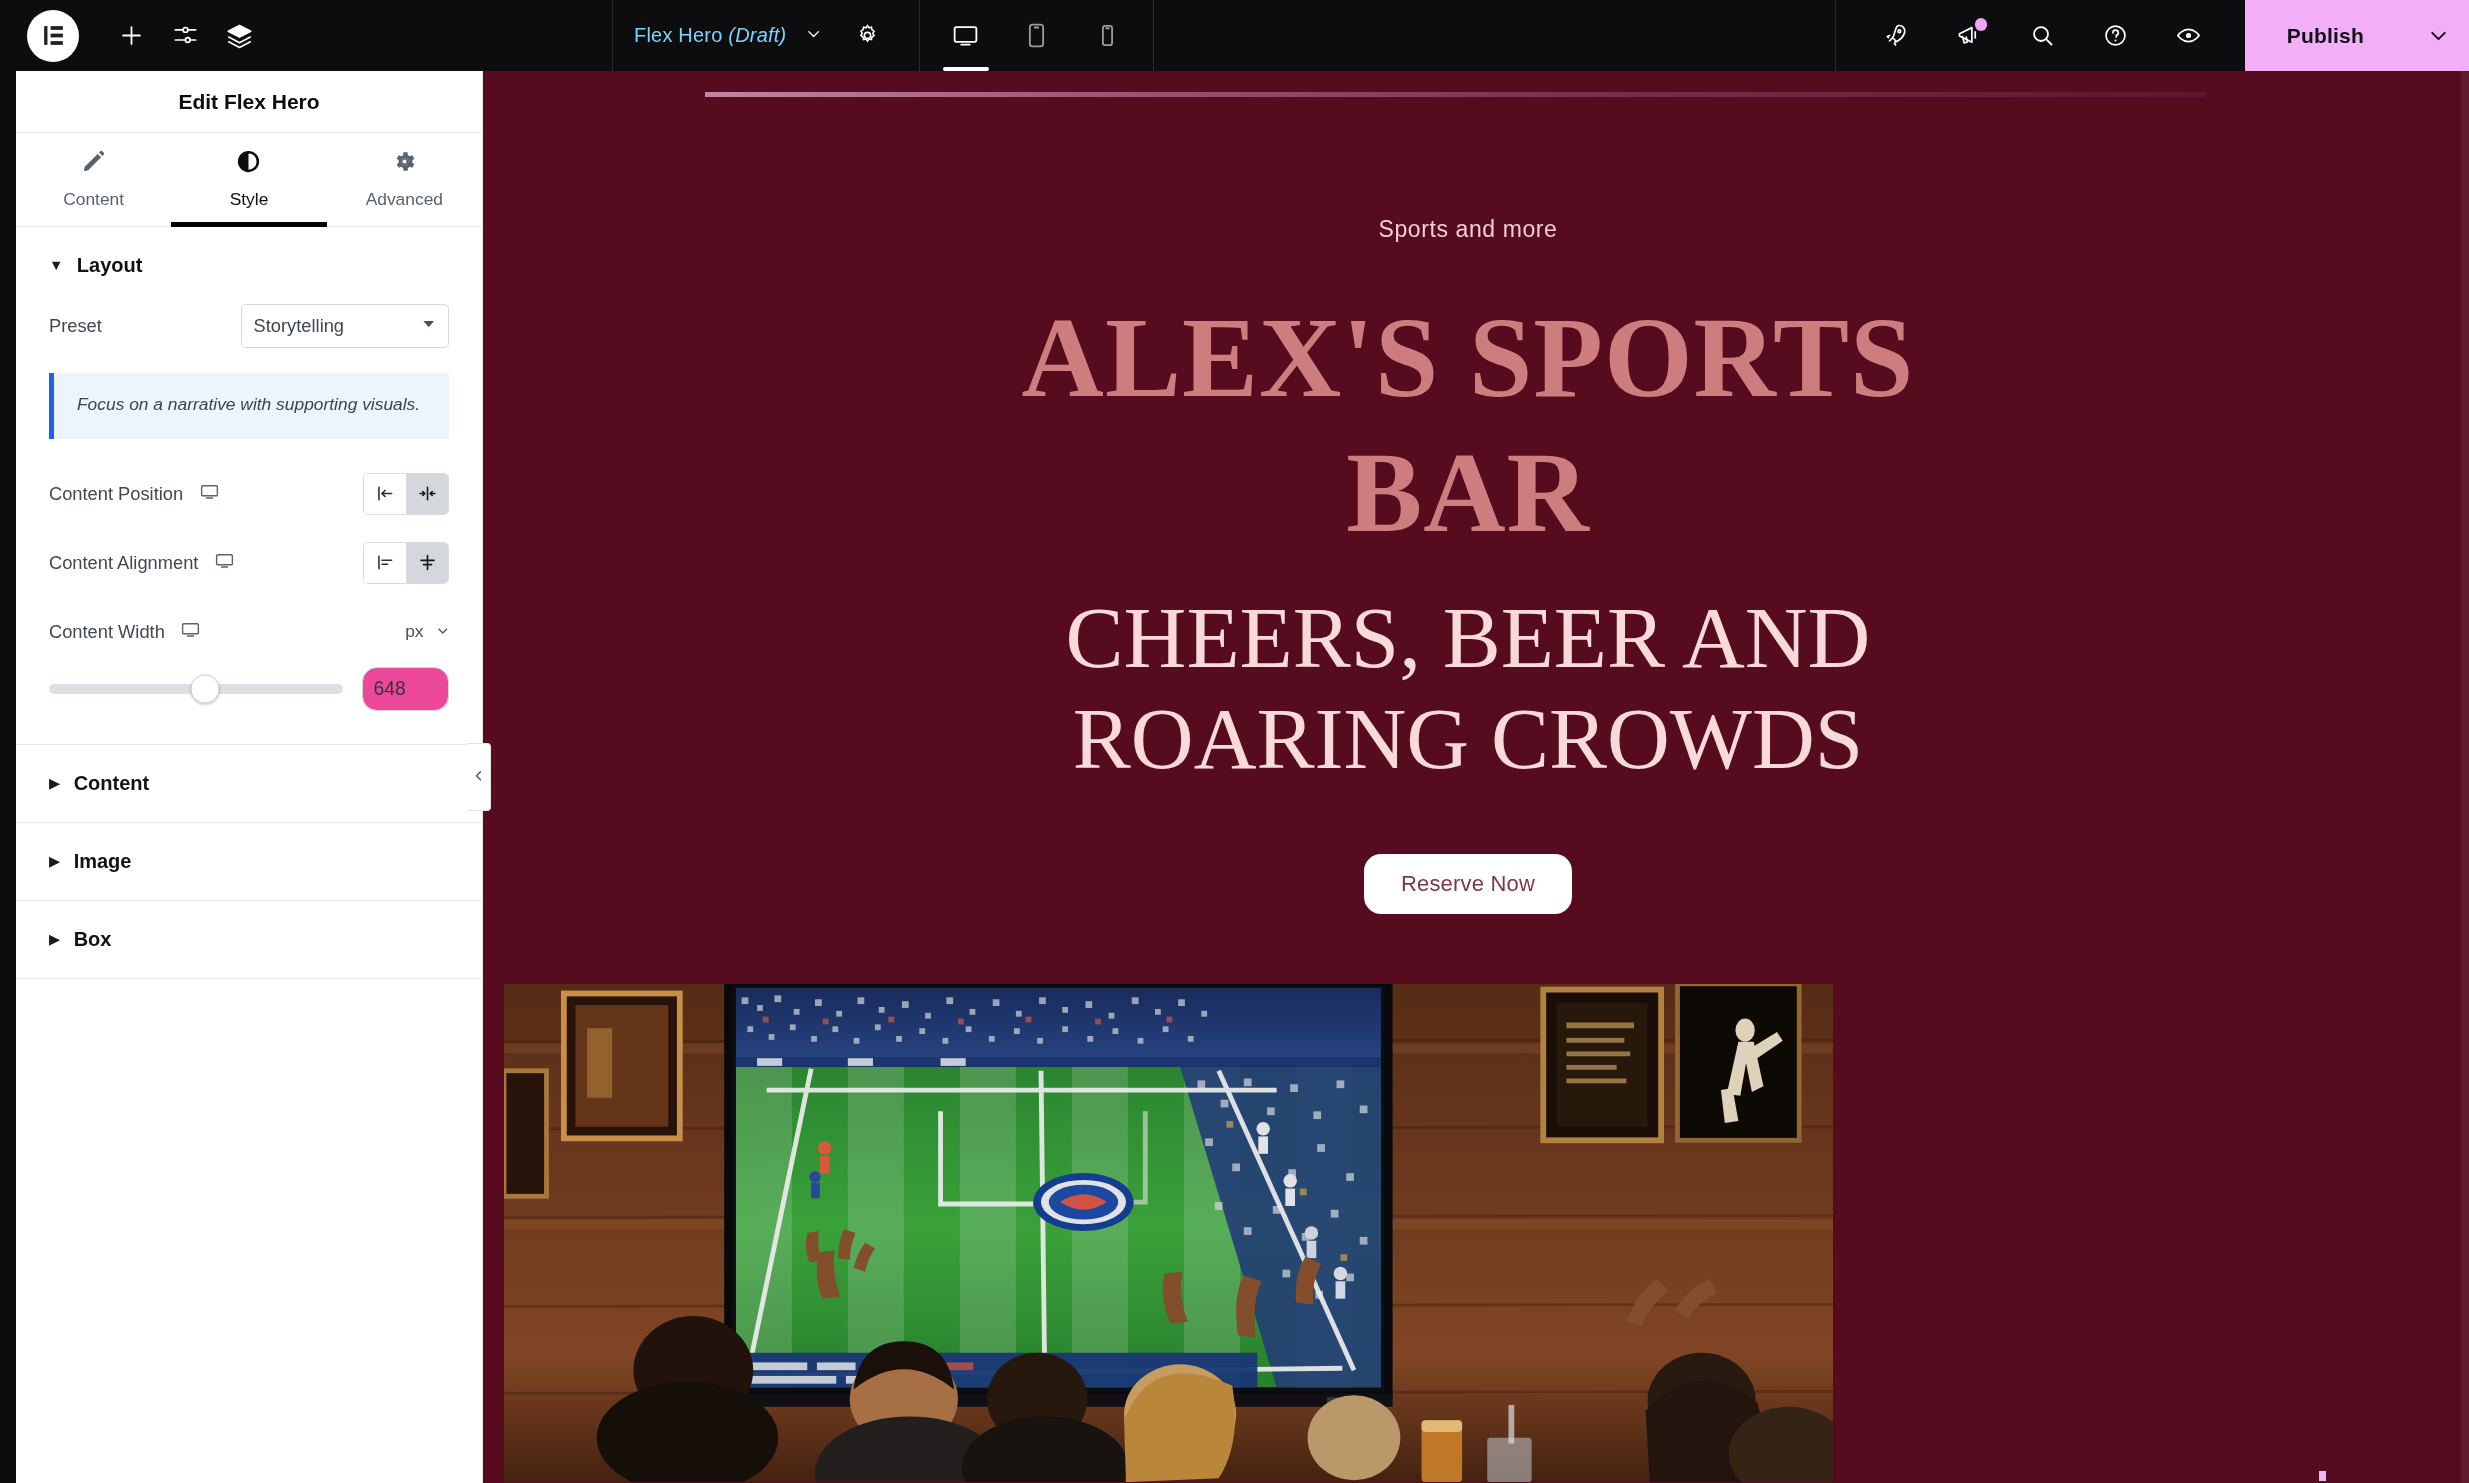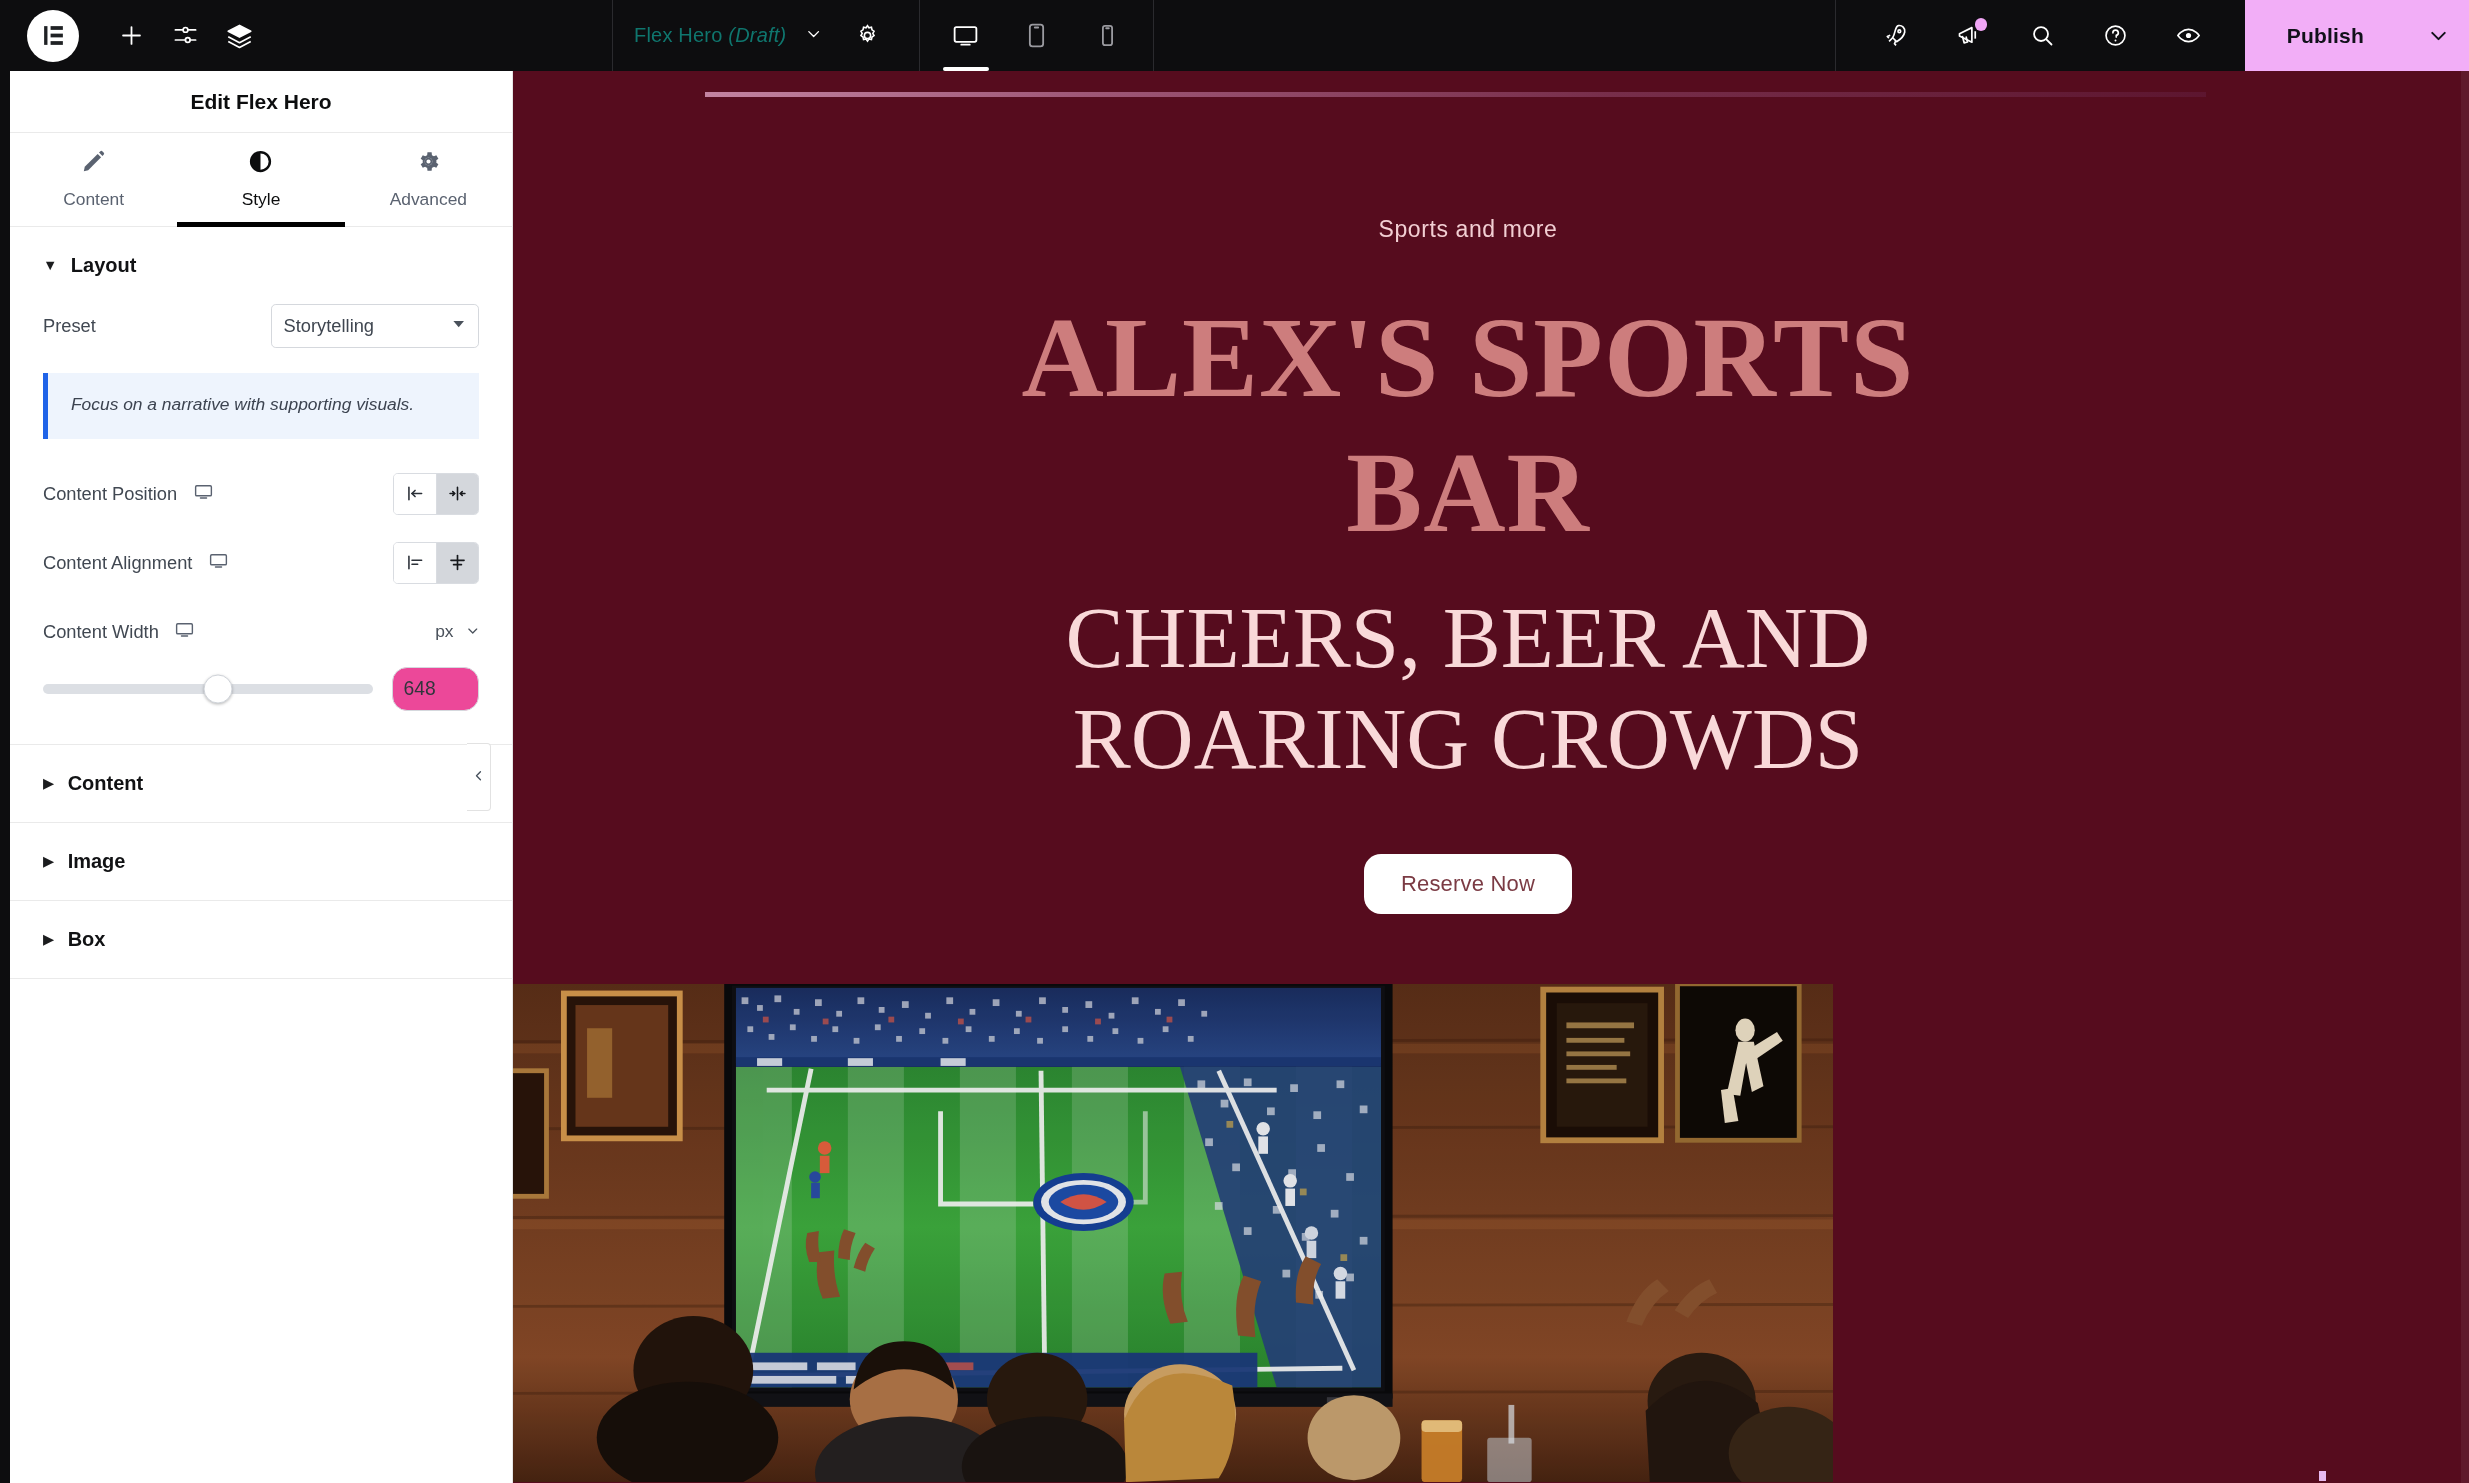--- a/index.html
+++ b/index.html
@@ -39,21 +39,21 @@
     margin-left: 346px;
   }
   .doc-group {
     display: flex; align-items: center; gap: 17.4px;
     padding: 0 25px 0 21px;
     border-right: 1px solid #2a2a2e;
     border-left: 1px solid #2a2a2e;
     height: 71px;
   }
   .doc-title {
-    font-size: 20px; color: #0f766e; letter-spacing: 0.2px;
+    font-size: 20px; color: #7dd3fc; letter-spacing: 0.2px;
     white-space: nowrap;
   }
   .doc-title .draft { font-style: italic; }
   .device-group {
     display: flex; align-items: stretch;
     border-right: 1px solid #2a2a2e;
     padding: 0 9.7px;
   }
   .device-btn {
     width: 71px; height: 71px;
@@ -90,22 +90,22 @@
     letter-spacing: 0.2px;
   }
   .publish-caret {
     background: #f2aef7; color: #11111a;
     display: flex; align-items: center; justify-content: center;
     width: 64px; cursor: pointer;
   }
 
   
   .panel {
-    position: absolute; top: 71px; left: 10px;
-    width: 503px; height: 1412px;
+    position: absolute; top: 71px; left: 16px;
+    width: 467px; height: 1412px;
     background: #ffffff;
     border-right: 1px solid #e6e6e6;
     z-index: 30;
     overflow: hidden;
   }
   .panel-header {
     height: 62px;
     display: flex; align-items: center; justify-content: center;
     border-bottom: 1px solid #eaeaea;
   }

